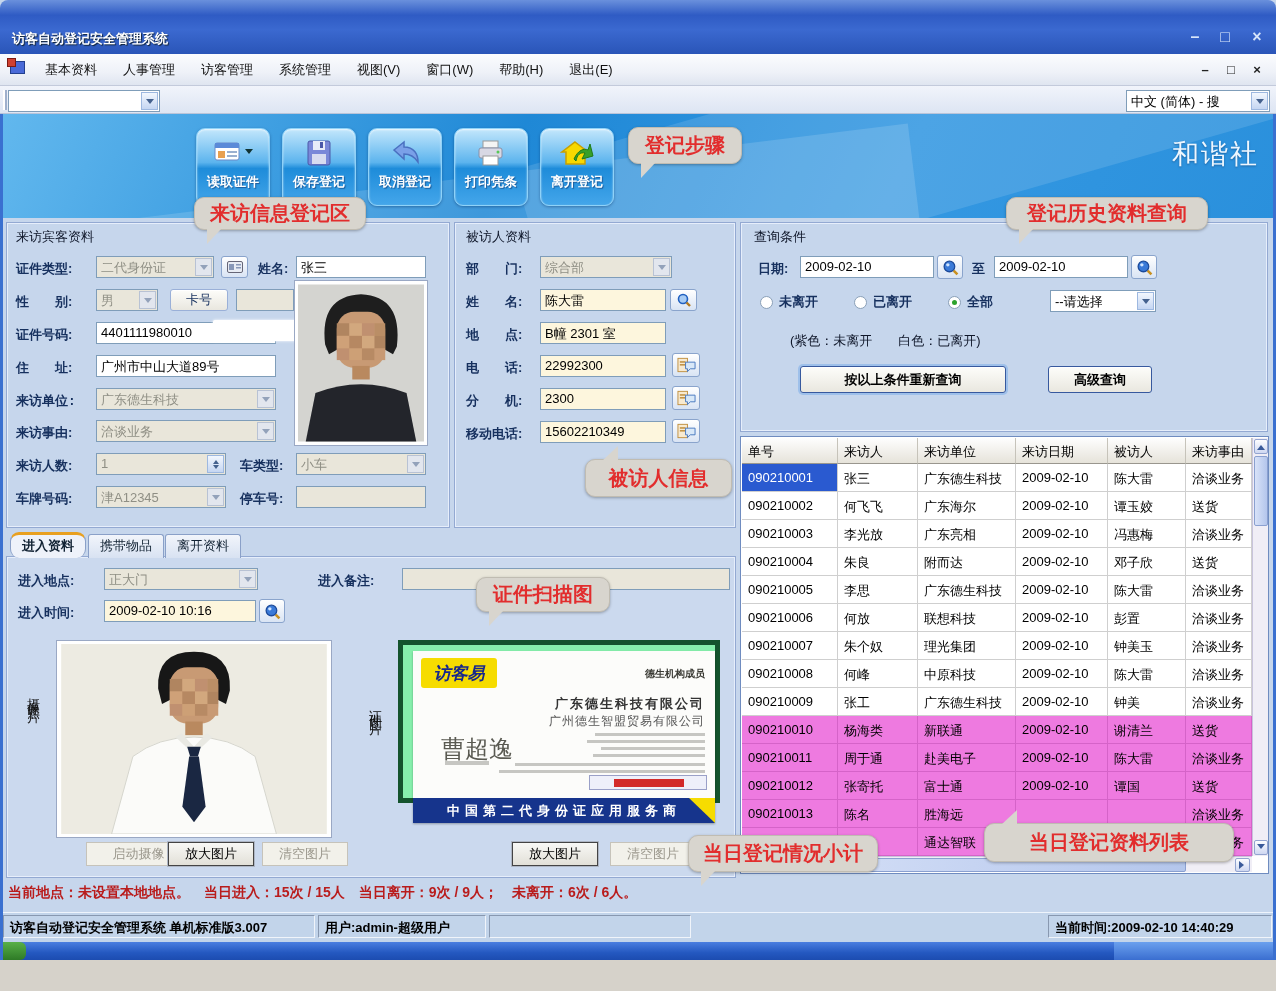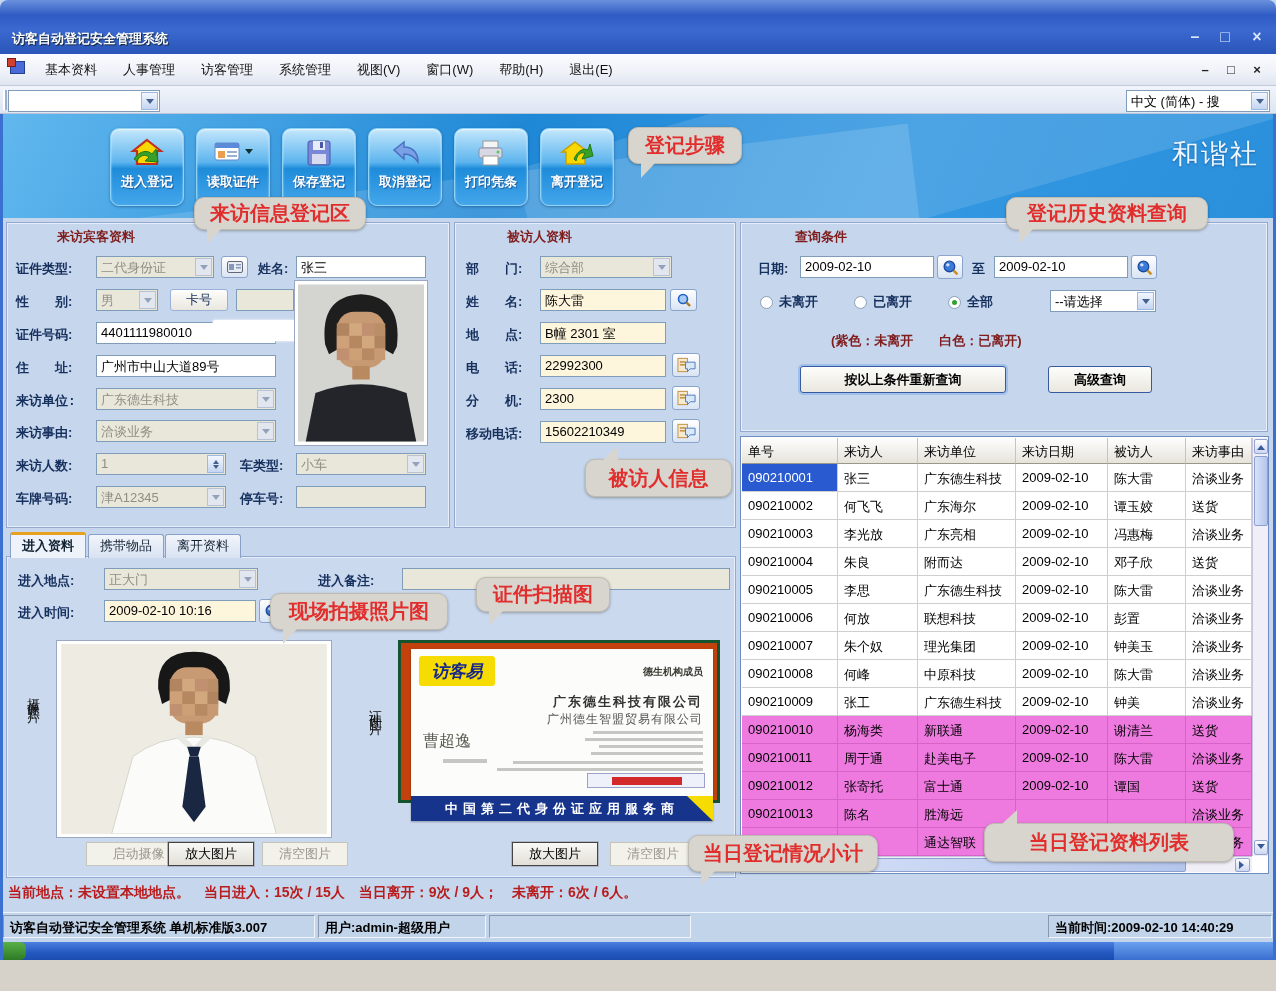--- a/index.html
+++ b/index.html
@@ -41,21 +41,21 @@
   .combo.dis .tri-dn { border-top-color:#93a2ba; }
   .spin { position:absolute; height:22px; background:#e9e6da; color:#8f8f85; border:1px solid #7f9db9; padding:2px 20px 2px 4px; }
   .spin .arr { flex-direction:column; }
   .tri-up-s { width:0;height:0;border:3px solid transparent;border-bottom:4px solid #44618e;margin-bottom:1px;}
   .tri-dn-s { width:0;height:0;border:3px solid transparent;border-top:4px solid #44618e;}
 
   .icon-btn { position:absolute; height:22px; background:linear-gradient(180deg,#ffffff,#d9e4f4);
     border:1px solid #8aa4cc; border-radius:3px; display:flex; align-items:center; justify-content:center; cursor:pointer; }
 
   .flabel { position:absolute; color:#16305e; font-weight:bold; white-space:pre; }
-  .seclabel { position:absolute; color:#7f1d1d; font-weight:bold;margin-left:41px; }
+  .seclabel { position:absolute; color:#0f172a; font-weight:normal; }
 
   .groupbox { position:absolute; border:1px solid #93a9d2; box-shadow:inset 0 0 0 1px #e6eefb; }
 
   
   .banner { left:0; top:114px; width:1276px; height:104px; overflow:hidden;
     background:linear-gradient(115deg,#62b8ee 0%,#1f88d6 40%,#3498e2 70%,#2a90dc 100%); }
   .banner .sweep1 { position:absolute; left:520px; top:-60px; width:820px; height:160px; background:rgba(255,255,255,.12); transform:rotate(-16deg); }
   .banner .sweep2 { position:absolute; left:-80px; top:70px; width:1000px; height:140px; background:rgba(255,255,255,.14); transform:rotate(-7deg); }
   .brand { position:absolute; left:1172px; top:136px; color:#eef7ff; font-size:27px; letter-spacing:2px; text-shadow:0 1px 2px #1a60a0; }
   .toolbtn { position:absolute; top:128px; width:74px; height:78px; border-radius:9px; cursor:pointer;
@@ -113,28 +113,28 @@
   
   .tab { position:absolute; top:534px; height:24px; width:76px; text-align:center; line-height:22px; cursor:pointer;
     border:1px solid #8aa0c8; border-bottom:none; border-radius:3px 3px 0 0; background:linear-gradient(180deg,#f2f5fb,#d8e2f2); color:#123; }
   .tab.active { background:#eef2fa; border-top:3px solid #e8a020; font-weight:bold; height:26px; top:532px; z-index:5; }
 
   .vlabel { position:absolute; writing-mode:vertical-rl; letter-spacing:4px; color:#111; font-size:13px; }
 
   .photo-frame { position:absolute; background:#fff; border:1px solid #9aa8c4; padding:3px; }
 
   
-  .cardscan { position:absolute; left:398px; top:640px; width:322px; height:163px; background:#c2410c; border:3px solid #14532d; }
+  .cardscan { position:absolute; left:398px; top:640px; width:322px; height:163px; background:#86efac; border:5px solid #14532d; }
   .card { position:absolute; left:10px; top:6px; width:302px; height:172px; background:#fcfcfa; box-shadow:0 1px 2px rgba(0,0,0,.3); overflow:hidden; }
   .card-logo { position:absolute; left:8px; top:7px; width:76px; height:30px; background:#f6dc00; color:#16268c; font-weight:bold;
     font-size:17px; font-style:italic; display:flex; align-items:center; justify-content:center; border-radius:3px; }
   .card-member { position:absolute; right:10px; top:16px; font-size:10px; font-weight:bold; color:#3a3a34; }
   .card-co1 { position:absolute; right:10px; top:44px; font-size:13px; font-weight:bold; color:#333; letter-spacing:2px; }
   .card-co2 { position:absolute; right:10px; top:62px; font-size:12px; color:#555; letter-spacing:1px; }
-  .card-person { position:absolute; left:12px; top:82px; font-size:16px; color:#5a5a52; font-family:"Liberation Serif","DejaVu Serif",serif; }
+  .card-person { position:absolute; left:28px; top:82px; font-size:24px; color:#5a5a52; font-family:"Liberation Serif","DejaVu Serif",serif; }
   .gline { position:absolute; background:#c6c6c2; height:3px; }
   .card-tag { position:absolute; right:8px; top:124px; width:118px; height:15px; background:#eef0fa; border:1px solid #9aa0c8; }
   .card-tag i { position:absolute; left:24px; top:3px; width:70px; height:8px; background:#d22a2a; }
   .card-footer { position:absolute; left:0; bottom:0; width:100%; height:25px; background:#16348c; color:#fff;
     display:flex; align-items:center; justify-content:center; font-size:13px; letter-spacing:5px; font-weight:bold; }
   .card-footer::after { content:''; position:absolute; right:0; top:0; border-style:solid; border-width:0 26px 25px 0; border-color:transparent #f6dc00 transparent transparent; }
 
   
   .summary { position:absolute; left:8px; top:884px; color:#b91c1c; font-weight:bold; font-size:14px; }
   .statusbar { left:0; top:912px; width:1276px; height:30px; background:#c2d4ea; border-top:1px solid #eef4fc; }
@@ -192,29 +192,20 @@
         <span class="tri-dn"></span>
       </span>
   </div>
 
   <div class="abs banner">
     <div class="sweep1"></div>
       <div class="sweep2"></div>
   </div>
   <div class="brand">和谐社</div>
 
-  <div class="toolbtn" style="left:110px;">
-    <span class="tico">
-      <svg width="34" height="30" viewBox="0 0 34 30">
-          <path d="M17 2 L31 13 H27 V26 H7 V13 H3 Z" fill="#f8d800" stroke="#c03020" stroke-width="2.2"></path>
-          <path d="M4 21 C10 12 18 12 22 16 L26 11 L28 24 L15 23 L19 19 C15 16 10 17 7 23 Z" fill="#38a028" stroke="#1f7a18"></path>
-        </svg>
-    </span>
-    <span class="tlabel">进入登记</span>
-  </div>
   <div class="toolbtn" style="left:196px;">
     <span class="tico">
       <svg width="30" height="30" viewBox="0 0 30 30">
           <rect x="2" y="5" width="24" height="17" rx="2" fill="#fff" stroke="#6a8ac8"></rect>
           <rect x="2" y="5" width="24" height="5" fill="#5a8ad8"></rect>
           <rect x="5" y="13" width="7" height="7" fill="#e8a050"></rect>
           <rect x="14" y="13" width="10" height="2" fill="#9ab0d0"></rect>
           <rect x="14" y="17" width="10" height="2" fill="#9ab0d0"></rect>
         </svg>
       <span class="dd-tri"></span>
@@ -592,21 +583,21 @@
     <div class="sb-btn" style="left:1px; top:1px; width:15px; height:14px;">
         <span class="tri-l"></span>
       </div>
     <div class="sb-thumb" style="left:18px; top:1px; width:426px; height:14px;"></div>
     <div class="sb-btn" style="left:493px; top:1px; width:15px; height:14px;">
         <span class="tri-r"></span>
       </div>
   </div>
 
   <div class="groupbox" style="left:6px; top:556px; width:730px; height:322px; background:#cbd9ee;"></div>
-  <div class="tab active" style="left:10px;">进入资料</div>
+  <div class="tab active" style="left:10px;border-radius:9px;">进入资料</div>
   <div class="tab" style="left:88px;">携带物品</div>
   <div class="tab" style="left:165px;">离开资料</div>
 
   <div class="flabel" style="left:18px; top:572px;">进入地点:</div>
   <div class="combo dis" style="left:104px; top:568px; width:154px;">
     <span>正大门</span><span class="arr">
         <span class="tri-dn"></span>
       </span>
   </div>
   <div class="flabel" style="left:318px; top:572px;">进入备注:</div>
@@ -689,18 +680,17 @@
   <div class="task-tray"></div>
   <div class="abs bottom-gray"></div>
 
   <div class="side-edge" style="left:0;"></div>
   <div class="side-edge" style="left:1273px;"></div>
 
   <div class="callout tail-bl" style="left:628px; top:127px; width:114px; height:37px;">登记步骤</div>
   <div class="callout tail-bl" style="left:194px; top:197px; width:172px; height:33px;">来访信息登记区</div>
   <div class="callout tail-bl" style="left:1006px; top:197px; width:202px; height:33px;">登记历史资料查询</div>
   <div class="callout tail-tl" style="left:585px; top:459px; width:147px; height:38px;">被访人信息</div>
-  <div class="callout tail-bl" style="left:270px; top:593px; width:178px; height:37px;">现场拍摄照片图</div>
   <div class="callout tail-bl" style="left:476px; top:577px; width:134px; height:35px;">证件扫描图</div>
   <div class="callout tail-bl" style="left:688px; top:835px; width:190px; height:37px;">当日登记情况小计</div>
   <div class="callout tail-tl" style="left:984px; top:823px; width:250px; height:39px;">当日登记资料列表</div>
 
 </div>
 
 </body></html>

